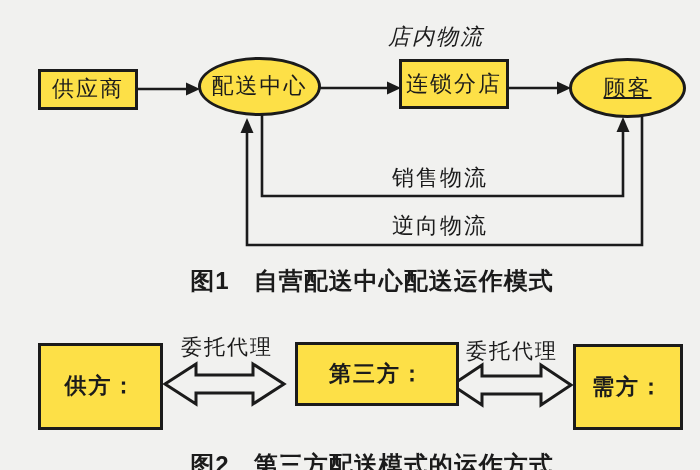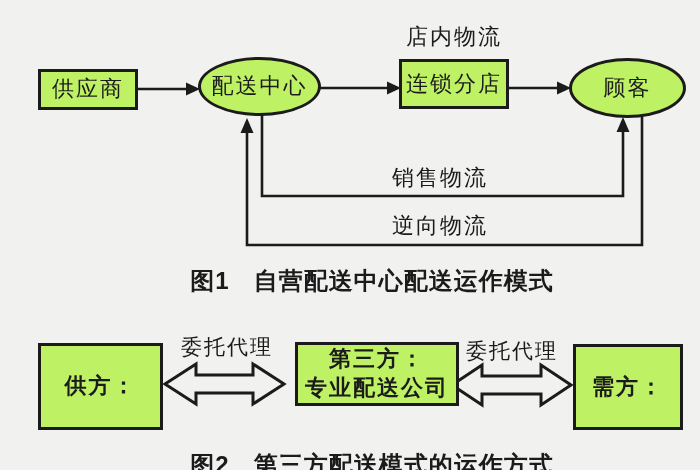--- a/index.html
+++ b/index.html
@@ -9,21 +9,21 @@
     background:#f1f1ef;
     overflow:hidden;
     font-family:"Liberation Serif","DejaVu Serif",serif;
     color:#1b1b1b;
   }
   .connectors{position:absolute;left:0;top:0;width:700px;height:470px;}
   .node{
     position:absolute;
     display:flex;align-items:center;justify-content:center;
     text-align:center;
-    background:#bef264;
+    background:#fde047;
     border:3px solid #1b1b1b;
     box-sizing:border-box;
     font-size:22px;
     letter-spacing:2px;
     line-height:1.3;
   }
   .ellipse{border-radius:50%;}
   .flow-label{
     position:absolute;
     text-align:center;
@@ -82,42 +82,41 @@
   </div>
 
   <div class="node" style="left:399px;top:59px;width:110px;height:50px;">
     <span>连锁分店</span>
   </div>
 
   <div class="node ellipse" style="left:198px;top:57px;width:123px;height:59px;">
     <span>配送中心</span>
   </div>
 
-  <div class="node ellipse" style="left:569px;top:58px;width:117px;height:60px;">
+  <div class="node ellipse" style="left:569px;top:58px;width:117px;height:60px;text-decoration:underline;">
     <span>顾客</span>
   </div>
 
 
-  <div class="flow-label" style="left:396px;top:22px;width:116px;">店内物流</div>
+  <div class="flow-label" style="left:378px;top:22px;width:116px;font-style:italic;">店内物流</div>
 
   <div class="flow-label" style="left:385px;top:211px;width:110px;">逆向物流</div>
 
   <div class="flow-label" style="left:385px;top:163px;width:110px;">销售物流</div>
 
   <div class="caption" style="top:265px;">
     <span class="cap-label">图1</span><span>自营配送中心配送运作模式</span>
   </div>
 
   <div class="node two-line" style="left:38px;top:343px;width:125px;height:87px;">
     <div>供方：</div>
   </div>
 
   <div class="node two-line" style="left:286px;top:342px;width:164px;height:64px;margin-left:9px;">
     <div>第三方：</div>
-    <div>专业配送公司</div>
   </div>
 
   <div class="node two-line" style="left:573px;top:344px;width:110px;height:86px;">
     <div>需方：</div>
   </div>
 
   <div class="flow-label" style="left:178px;top:333px;width:98px;font-size:21px;">委托代理</div>
 
   <div class="flow-label" style="left:463px;top:337px;width:98px;font-size:21px;">委托代理</div>
 

